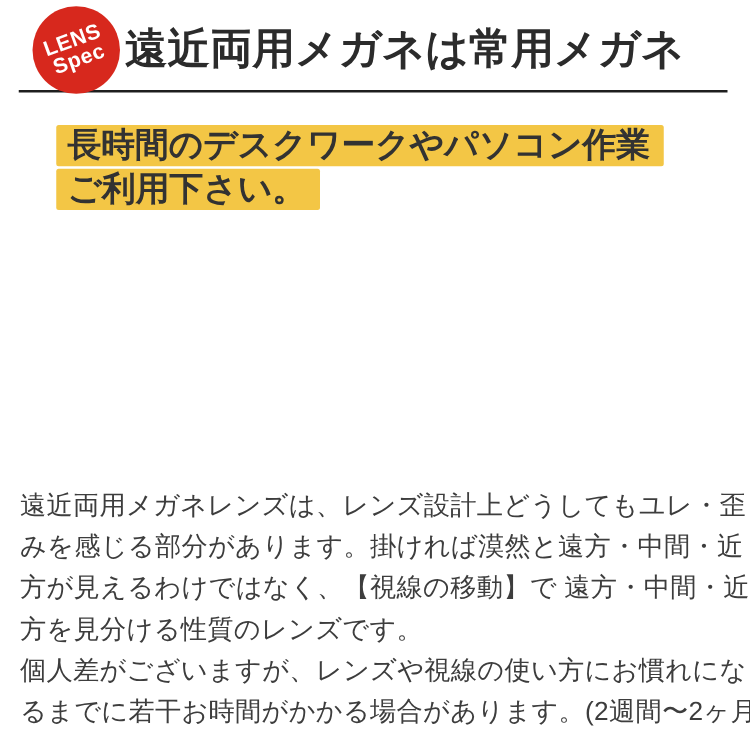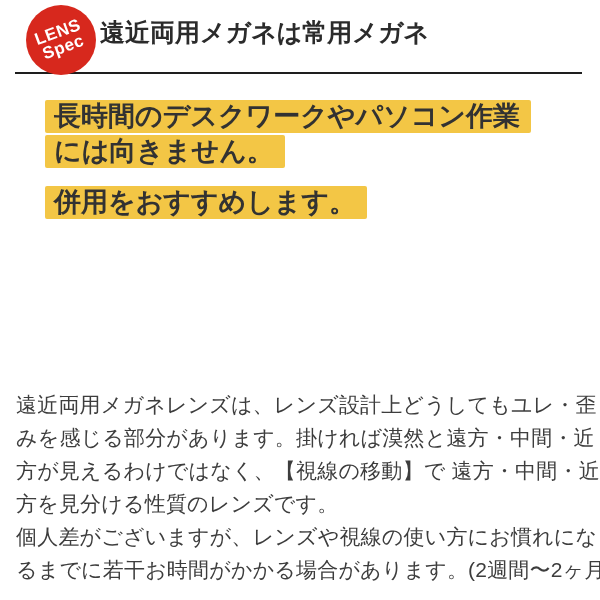--- a/index.html
+++ b/index.html
@@ -39,21 +39,21 @@
     line-height: 0.95;
     letter-spacing: 0.5px;
   }
   .badge-text span { display: block; }
   .title {
     position: absolute;
     left: 100px;
     top: 16px;
     margin: 0;
     font-family: "Liberation Serif", "DejaVu Serif", serif;
-    font-size: 25px;
+    font-size: 34px;
     font-weight: 700;
     color: #2b2b2b;
     white-space: nowrap;
     letter-spacing: 0px;
   }
   .rule {
     position: absolute;
     left: 15px;
     top: 72px;
     width: 567px;
@@ -110,25 +110,24 @@
         <span>LENS</span>
         <span>Spec</span>
       </div>
     </div>
     <h1 class="title">遠近両用メガネは常用メガネ</h1>
     <div class="rule"></div>
   </div>
 
   <div class="warning warning-1">
     <span class="hl">長時間のデスクワークやパソコン作業</span>
-    <span class="hl">には向きません。</span>
+    <span class="hl">ご利用下さい。</span>
   </div>
 
   <div class="warning warning-2">
-    <span class="hl">併用をおすすめします。</span>
   </div>
 
 
   <div class="body-text">
     <span class="body-line">遠近両用メガネレンズは、レンズ設計上どうしてもユレ・歪</span>
     <span class="body-line">みを感じる部分があります。掛ければ漠然と遠方・中間・近</span>
     <span class="body-line">方が見えるわけではなく、【視線の移動】で 遠方・中間・近</span>
     <span class="body-line">方を見分ける性質のレンズです。</span>
     <span class="body-line">個人差がございますが、レンズや視線の使い方にお慣れにな</span>
     <span class="body-line">るまでに若干お時間がかかる場合があります。(2週間〜2ヶ月</span>

